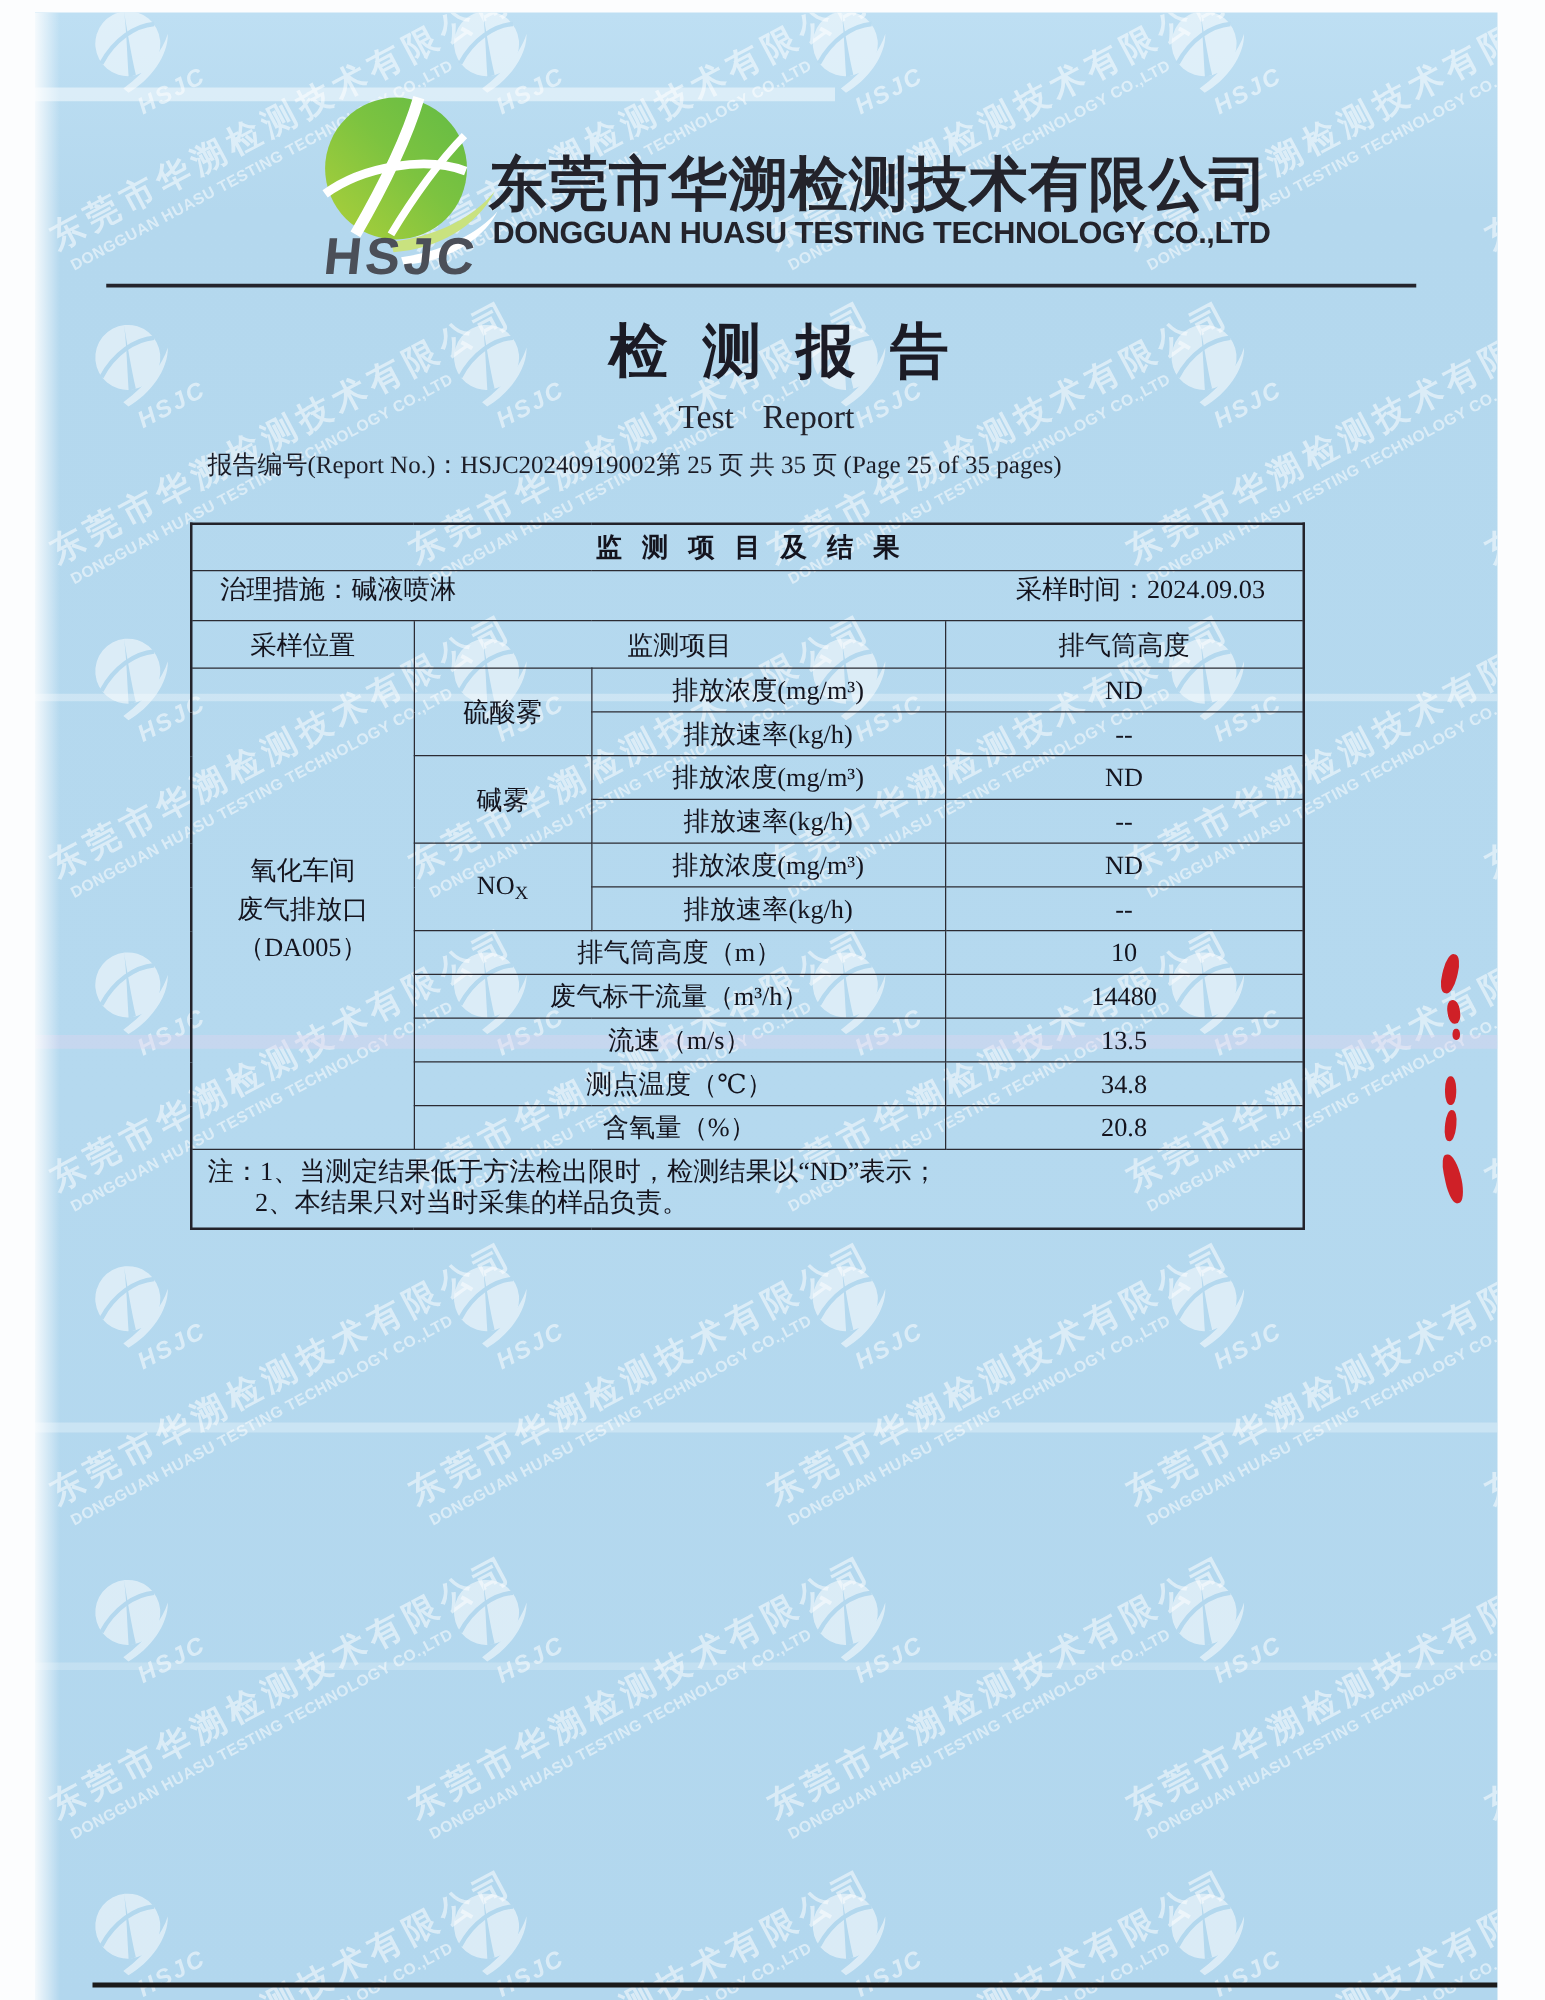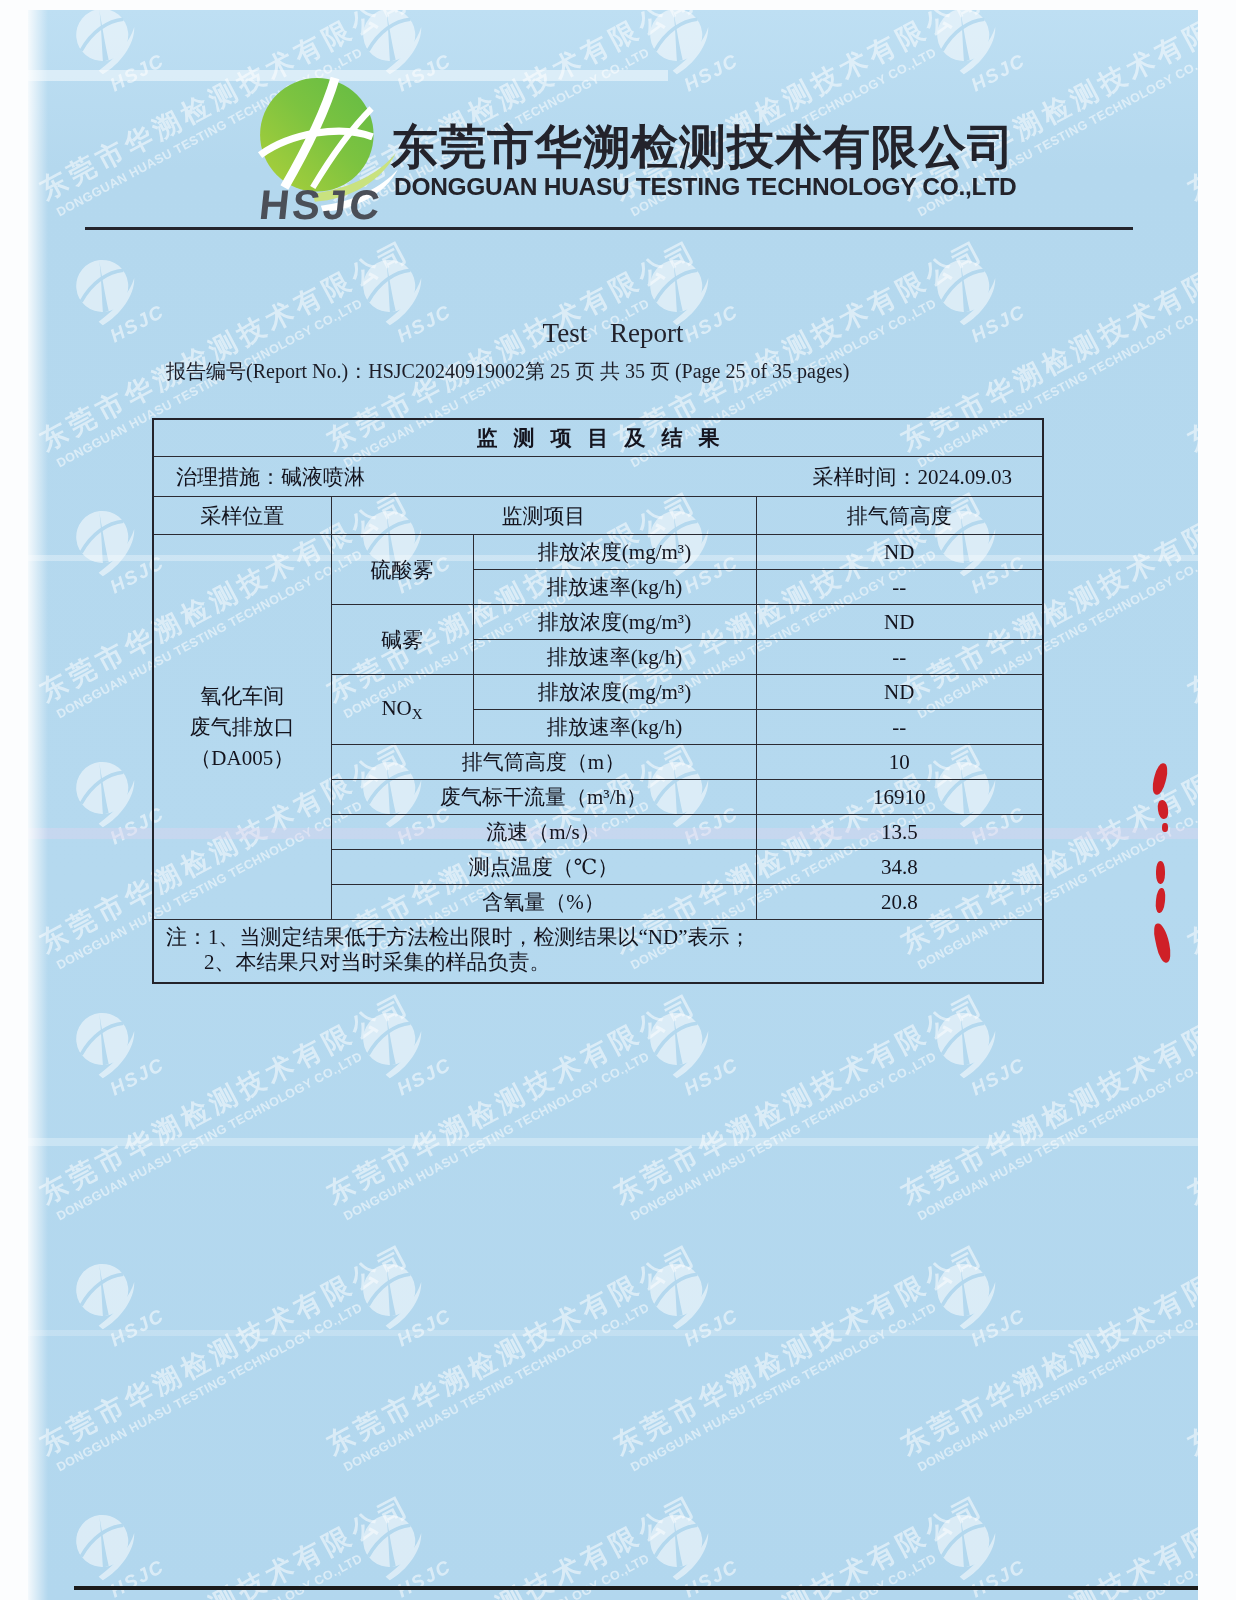--- a/index.html
+++ b/index.html
@@ -69,21 +69,21 @@
     font-size:21px;padding:0;overflow:hidden;
   }
   .report-table{border:2.4px solid #23232b;}
   tr.rh1 td{height:36px;}
   tr.rh2 td{height:39px;}
   tr.rh3 td{height:37px;}
   tr.rdata td{height:34px;}
   tr.rnotes td{height:54px;}
   .t-head{font-weight:600;letter-spacing:16px;padding-left:16px !important;}
   .t-meta{padding:0 !important;}
-  .t-meta .flex{display:flex;justify-content:space-between;align-items:center;height:100%;padding:0 30px 0 22px;}
+  .t-meta .flex{display:flex;justify-content:space-between;height:100%;padding:0 30px 0 22px;}
   .pos-cell{line-height:31px;font-size:21px;}
   .nox-sub{font-size:15px;vertical-align:-4px;}
   .val{font-size:20.5px;}
   .notes-cell{text-align:left !important;padding:3px 8px 5px 12px !important;line-height:25px;font-size:21px;}
   .note2{padding-left:38px;}
   
   .seal{position:absolute;background:#cf2027;border-radius:45%;z-index:5;}
   .seal.f1{left:1126px;top:753px;width:12px;height:32px;transform:rotate(14deg);}
   .seal.f2{left:1130px;top:790px;width:10px;height:19px;transform:rotate(-8deg);}
   .seal.f3{left:1134px;top:813px;width:6px;height:9px;}
@@ -174,20 +174,21 @@
         <path d="M58 120 C 92 116, 122 102, 140 80 C 126 108, 94 126, 60 128 Z" fill="#c9e27f"></path>
         <path d="M66 132 C 98 128, 126 114, 142 96 C 130 120, 100 136, 68 138 Z" fill="#ffffff"></path>
         <g transform="translate(4,145) skewX(-6)">
           <text x="0" y="0" font-family="Liberation Sans, DejaVu Sans, sans-serif" font-size="41" font-weight="800" letter-spacing="3" fill="#4b4f58">HSJC</text>
         </g>
       </svg>
       <div class="company-cn">东莞市华溯检测技术有限公司</div>
       <div class="company-en">DONGGUAN HUASU TESTING TECHNOLOGY CO.,LTD</div>
       <div class="header-rule"></div>
 
+      <div class="title-cn">检测报告</div>
       <div class="title-en">Test Report</div>
 
       <div class="meta-row">
         <span>报告编号(Report No.)：HSJC20240919002</span>
         <span>第 25 页 共 35 页 (Page 25 of 35 pages)</span>
       </div>
 
       <table class="report-table">
         <colgroup>
             <col style="width:178px">
@@ -243,21 +244,21 @@
           <tr class="rdata">
             <td>排放速率(kg/h)</td>
             <td class="val">--</td>
           </tr>
           <tr class="rdata">
             <td colspan="2">排气筒高度（m）</td>
             <td class="val">10</td>
           </tr>
           <tr class="rdata">
             <td colspan="2">废气标干流量（m³/h）</td>
-            <td class="val">16910</td>
+            <td class="val">14480</td>
           </tr>
           <tr class="rdata">
             <td colspan="2">流速（m/s）</td>
             <td class="val">13.5</td>
           </tr>
           <tr class="rdata">
             <td colspan="2">测点温度（℃）</td>
             <td class="val">34.8</td>
           </tr>
           <tr class="rdata">

